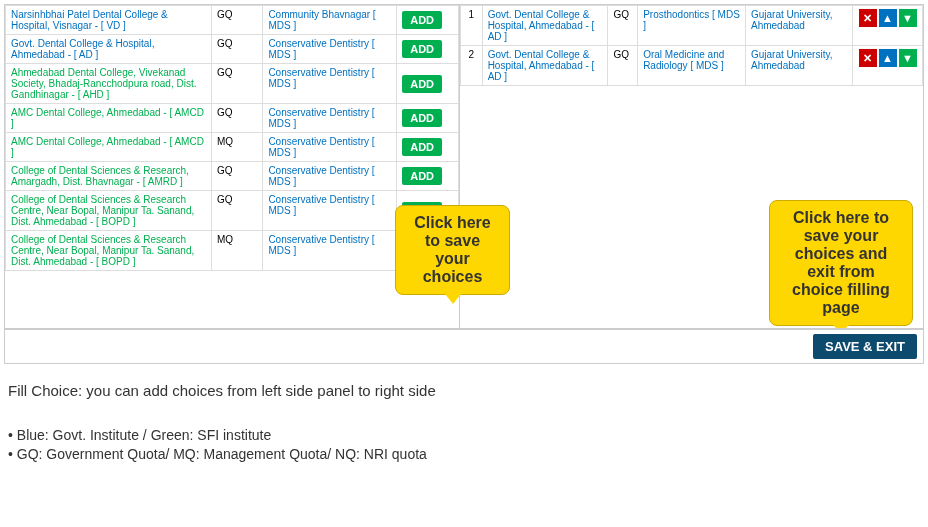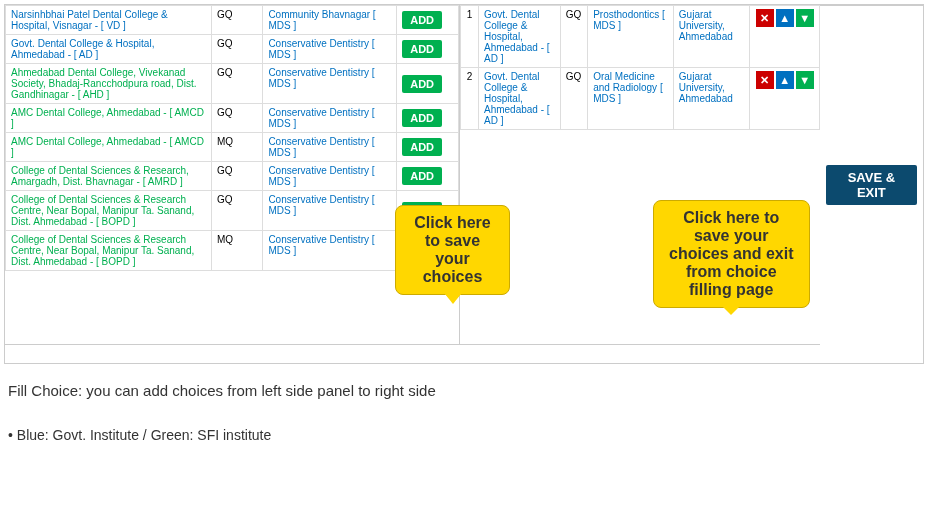--- a/index.html
+++ b/index.html
@@ -129,21 +129,21 @@
     .tooltip-left::after {
       bottom: -16px;
       left: 50%;
       transform: translateX(-50%);
       border-top-color: #ffd700;
     }
 
     .tooltip-right {
       right: 10px;
       top: 195px;
-      width: 157px;
+      width: 144px;
     }
     .tooltip-right::after {
       bottom: -16px;
       left: 50%;
       transform: translateX(-50%);
       border-top-color: #ffd700;
     }
 
     .save-choice-btn {
       background: #00b050;
@@ -221,21 +221,21 @@
     }
     .bottom-left { width: 455px; display: flex; justify-content: center; }
     .bottom-right { flex: 1; display: flex; justify-content: flex-end; }
   </style>
 </head>
 <body>
 
 <div class="main-container">
   <div class="top-section">
 
-    <div style="display:flex; flex-direction:row; width:100%;">
+    <div style="display:flex; flex-direction:column; width:100%;">
       <div class="panels-wrapper">
 
         <div class="left-scroll">
           <table class="left-table">
             <tbody id="left-tbody">
             <tr>
       <td style="color:#0070c0; font-size:10px;">Narsinhbhai Patel Dental College &amp; Hospital, Visnagar - [ VD ]</td>
       <td style="font-size:10px;">GQ</td>
       <td style="color:#0070c0; font-size:10px;">Community Bhavnagar [ MDS ]</td>
       <td style="vertical-align:middle;">
@@ -355,15 +355,18 @@
       </div>
     </div>
   </div>
 
   <div class="instructions">
     <div class="main-text">Fill Choice: you can add choices from left side panel to right side</div>
     <ul>
       <li>
         <span>Blue: Govt. Institute / Green: SFI institute</span>
       </li>
+      <li>
+        <span>GQ: Government Quota/ MQ: Management Quota/ NQ: NRI quota</span>
+      </li>
     </ul>
   </div>
 </div>
 
 </body></html>

